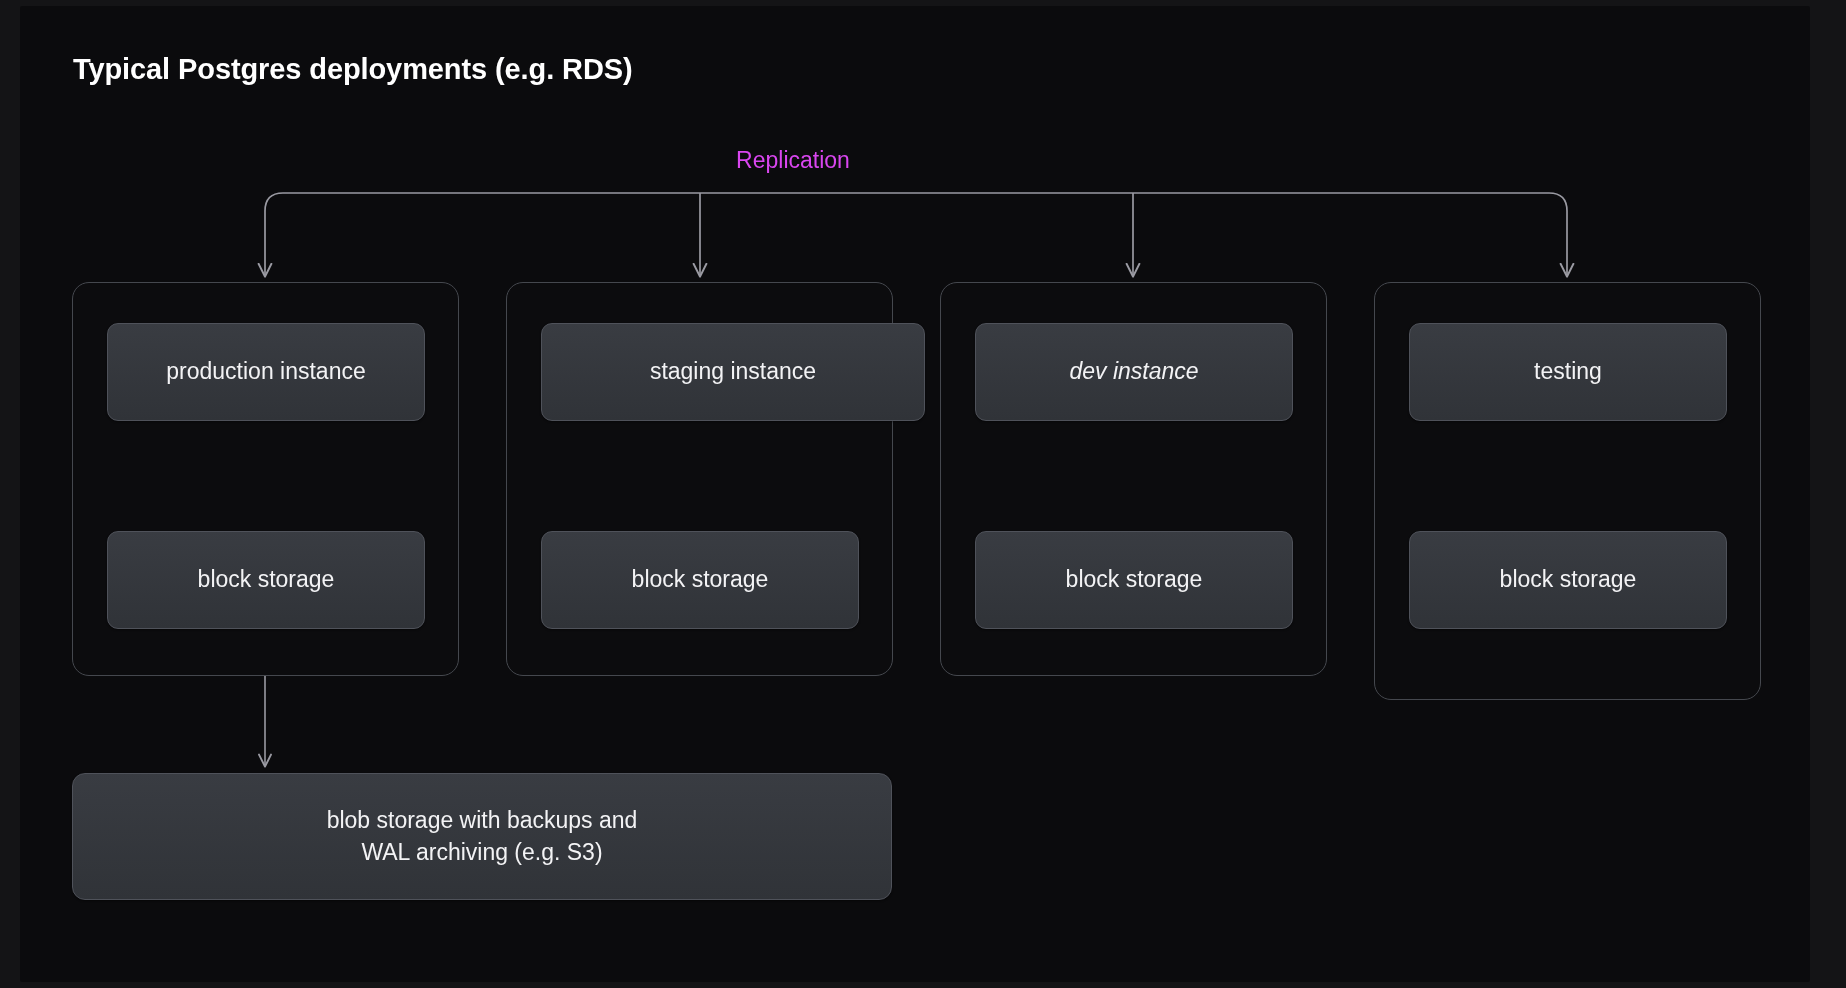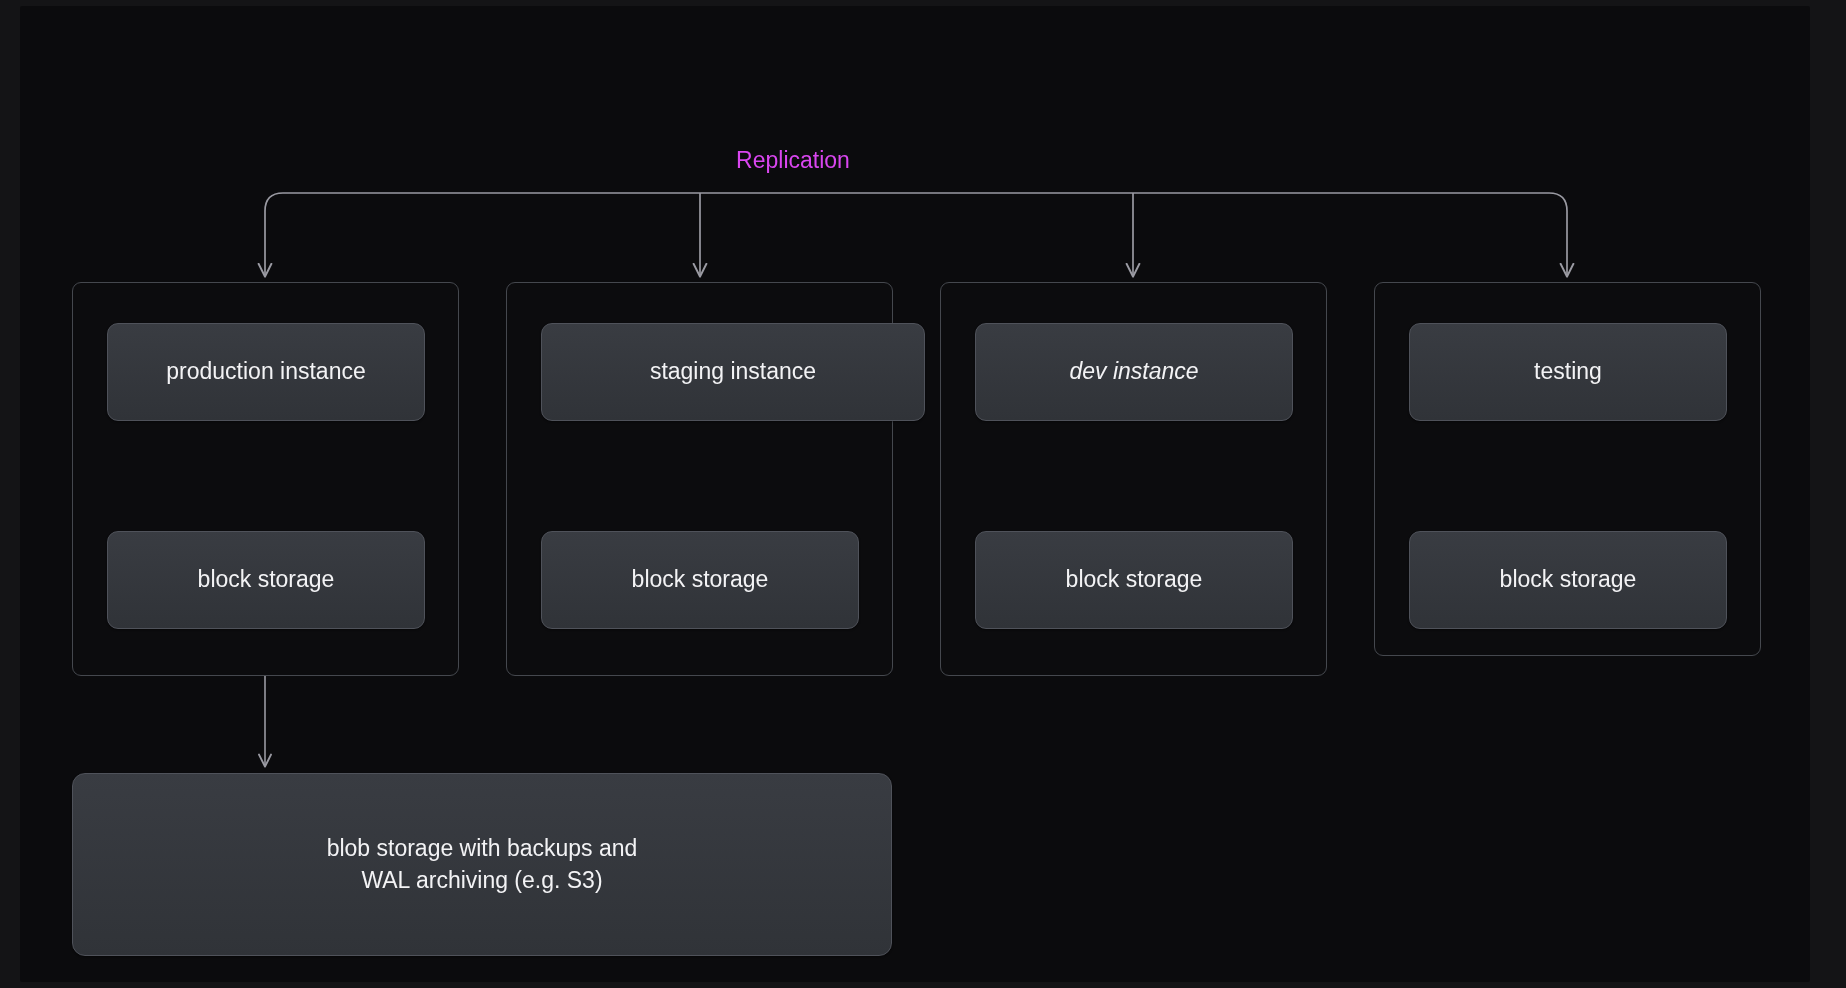--- a/index.html
+++ b/index.html
@@ -68,21 +68,21 @@
     width: 1846px;
     height: 988px;
     pointer-events: none;
   }
 
   
   .group-box {
     position: absolute;
     box-sizing: border-box;
     border: 1.4px solid #45484e;
-    border-radius: 9px;
+    border-radius: 17px;
     background: #0c0c0e;
   }
 
   
   .node-box {
     position: absolute;
     box-sizing: border-box;
     border: 1px solid #4f525a;
     border-radius: 11px;
     background: linear-gradient(180deg, #393c42 0%, #303338 100%);
@@ -101,20 +101,21 @@
     font-size: 23px;
   }
   #blob-storage-box .blob-line { display: block; }
 </style>
 </head>
 <body>
 
 <div id="canvas">
   <div id="panel">
 
+    <div id="diagram-title">Typical Postgres deployments (e.g. RDS)</div>
 
     <div id="replication-label">Replication</div>
   </div>
 
   <svg id="connectors" viewBox="0 0 1846 988" xmlns="http://www.w3.org/2000/svg">
     <defs>
       <marker id="arrowhead" viewBox="0 0 12 12" refX="10.5" refY="6" markerWidth="9" markerHeight="9" orient="auto-start-reverse">
         <path d="M 1 1 L 11 6 L 1 11" fill="none" stroke="#9a9aa2" stroke-width="1.6" stroke-linecap="round" stroke-linejoin="round"></path>
       </marker>
       <marker id="arrowhead-thin" viewBox="0 0 12 12" refX="10.5" refY="6" markerWidth="8" markerHeight="8" orient="auto-start-reverse">
@@ -159,27 +160,27 @@
 
   <div class="group-box" style="left:940px; top:282px; width:387px; height:394px;">
     <div class="node-box" style="left:34px; top:40px; width:318px; height:98px;font-style:italic;">
       <span>dev instance</span>
     </div>
     <div class="node-box" style="left:34px; top:248px; width:318px; height:98px;">
       <span>block storage</span>
     </div>
   </div>
 
-  <div class="group-box" style="left:1374px; top:282px; width:387px; height:374px;">
+  <div class="group-box" style="left:1374px; top:282px; width:387px; height:418px;">
     <div class="node-box" style="left:34px; top:40px; width:318px; height:98px;">
       <span>testing</span>
     </div>
     <div class="node-box" style="left:34px; top:248px; width:318px; height:98px;">
       <span>block storage</span>
     </div>
   </div>
 
-  <div class="node-box" id="blob-storage-box" style="left:72px; top:773px; width:820px; height:183px; flex-direction:column;">
+  <div class="node-box" id="blob-storage-box" style="left:72px; top:773px; width:820px; height:127px; flex-direction:column;">
     <span class="blob-line">blob storage with backups and</span>
     <span class="blob-line">WAL archiving (e.g. S3)</span>
   </div>
 
 </div>
 
 </body></html>

